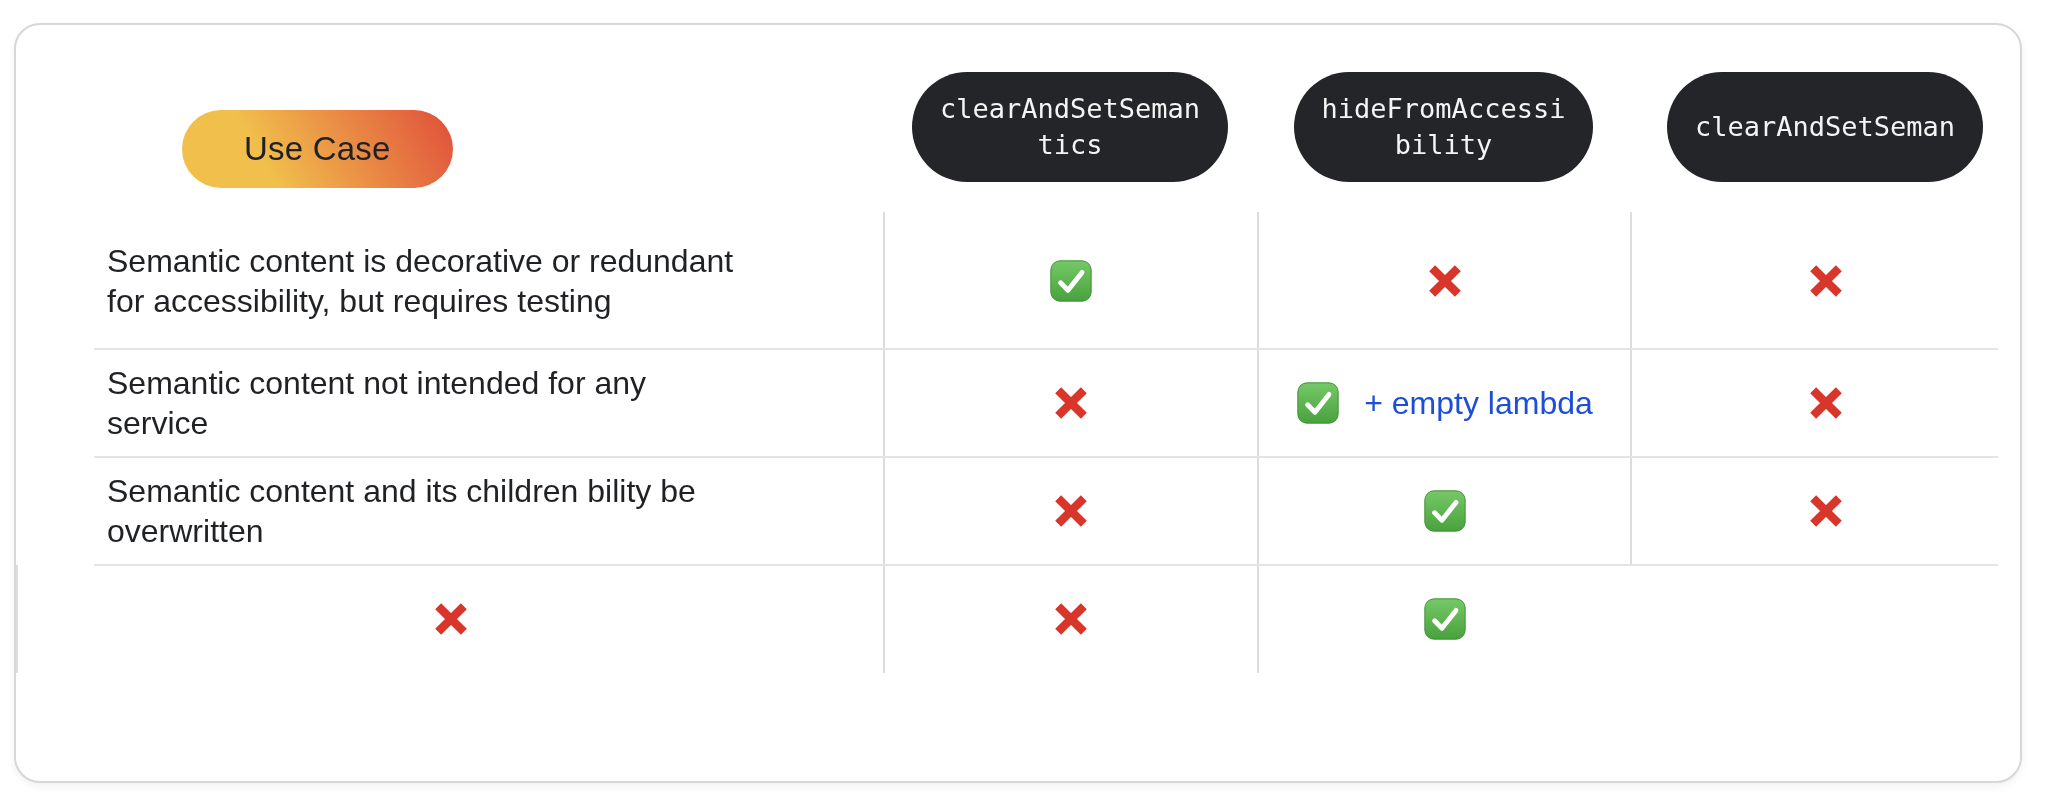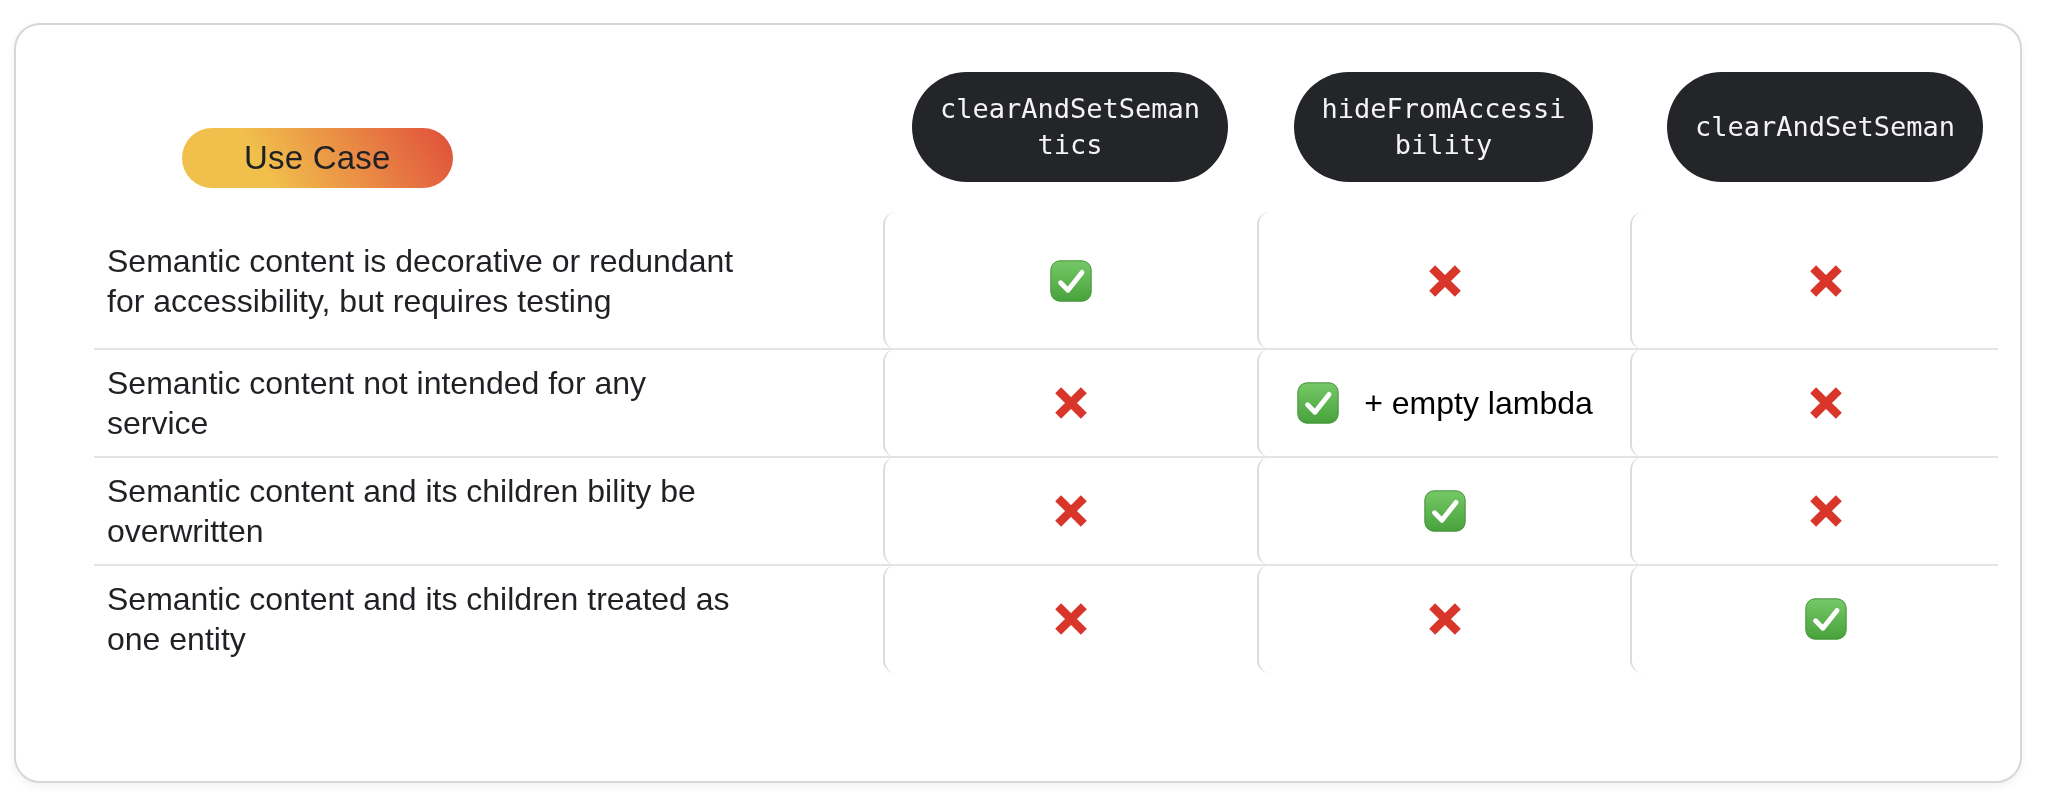--- a/index.html
+++ b/index.html
@@ -15,21 +15,21 @@
     overflow:hidden;
   }
 
   .grid-cols { display:grid; grid-template-columns:867px 374px 373px 1fr; }
 
   
   .header { height:187px; align-items:end; }
   .uc-cell { display:flex; align-items:flex-end; }
   .use-case-pill {
     margin-left:166px; margin-bottom:24px;
-    height:60px; padding:16px 62px;
+    height:78px; padding:16px 62px;
     display:flex; align-items:center; justify-content:center;
     border-radius:39px;
     background:linear-gradient(60deg, #F1C04C 30%, #E4663F 85%, #DE4F38 100%);
     font-size:33px; color:#1f2124; letter-spacing:0.2px;
     white-space:nowrap;
   }
   .col-cell { display:flex; align-items:flex-end; justify-content:center; }
   .api-pill {
     margin-bottom:30px;
     min-height:110px; padding:0 28px;
@@ -52,21 +52,21 @@
   }
   .row > .vcell { border-left:2px solid #dadcde; }
   .usecase-cell {
     padding-left:91px; padding-right:40px;
     font-size:32px; line-height:40px; color:#1f2124;
     white-space:pre-line;
   }
   .vcell {
     height:100%;
     display:flex; align-items:center; justify-content:center; gap:24px;
-    font-size:32px; color:#000000;border-radius:13px;
+    font-size:32px; color:#1d4ed8;
   }
   .vcell .icon { display:none; line-height:0; }
   .vcell[data-icon="check"] .icon.check { display:inline-block; }
   .vcell[data-icon="cross"] .icon.cross { display:inline-block; }
   .suffix:empty { display:none; }
 </style>
 </head>
 <body>
 
 <svg width="0" height="0" style="position:absolute" aria-hidden="true">
@@ -172,22 +172,20 @@
       <div class="vcell" data-icon="cross">
 
         <span class="icon cross"><svg width="42" height="42" viewBox="0 0 36 36">
               <path d="M7 7 L29 29 M29 7 L7 29" stroke="#D8352B" stroke-width="7.2"></path>
             </svg></span>
 
       </div>
     </div>
 
     <div class="row grid-cols">
-      <div class="usecase-cell">Semantic content and its children treated as
-one entity</div>
       <div class="vcell" data-icon="cross">
 
         <span class="icon cross"><svg width="42" height="42" viewBox="0 0 36 36">
               <path d="M7 7 L29 29 M29 7 L7 29" stroke="#D8352B" stroke-width="7.2"></path>
             </svg></span>
 
       </div>
       <div class="vcell" data-icon="cross">
 
         <span class="icon cross"><svg width="42" height="42" viewBox="0 0 36 36">

